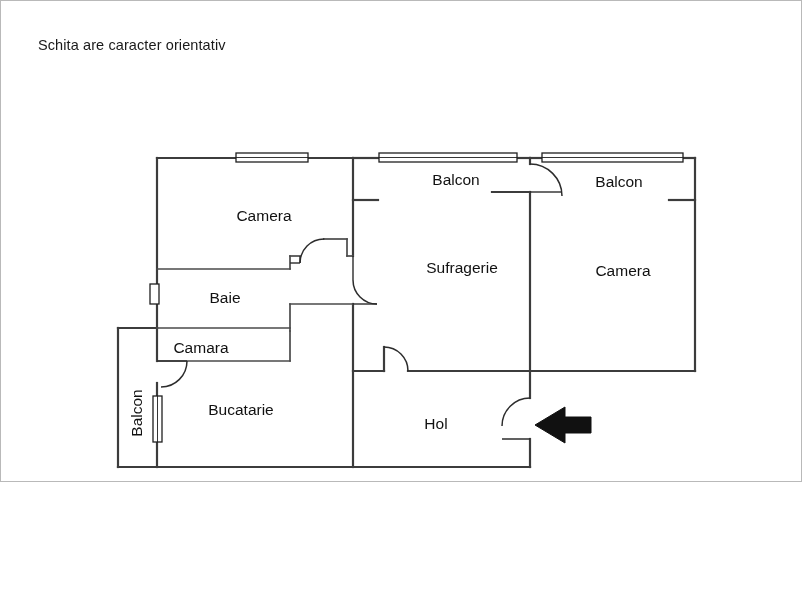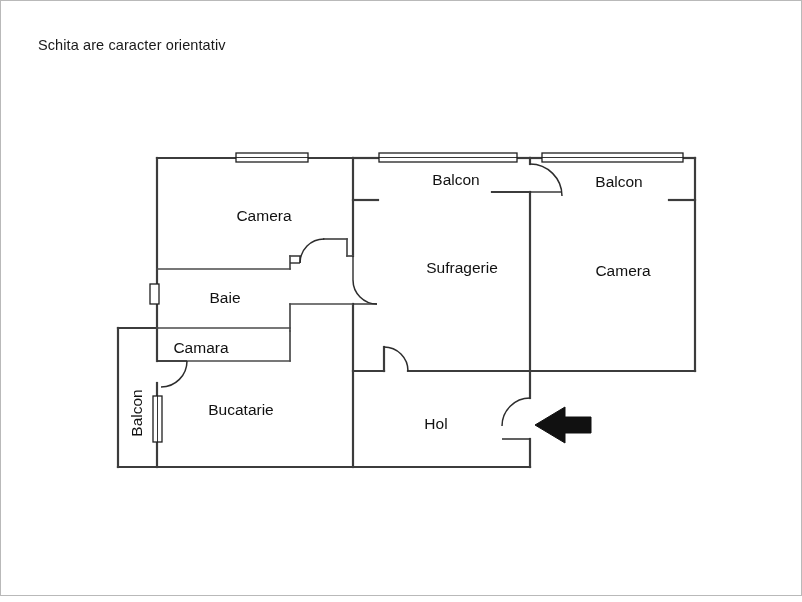--- a/index.html
+++ b/index.html
@@ -3,21 +3,21 @@
 <meta charset="utf-8">
 <style>
   html, body {
     margin: 0;
     padding: 0;
     background: #ffffff;
   }
   #page {
     position: relative;
     width: 802px;
-    height: 596px;
+    height: 482px;
     background: #ffffff;
     box-sizing: border-box;
     border: 1px solid #b9b9b9;
     overflow: hidden;
     font-family: "Liberation Sans", sans-serif;
   }
   #caption {
     position: absolute;
     left: 37px;
     top: 36px;

